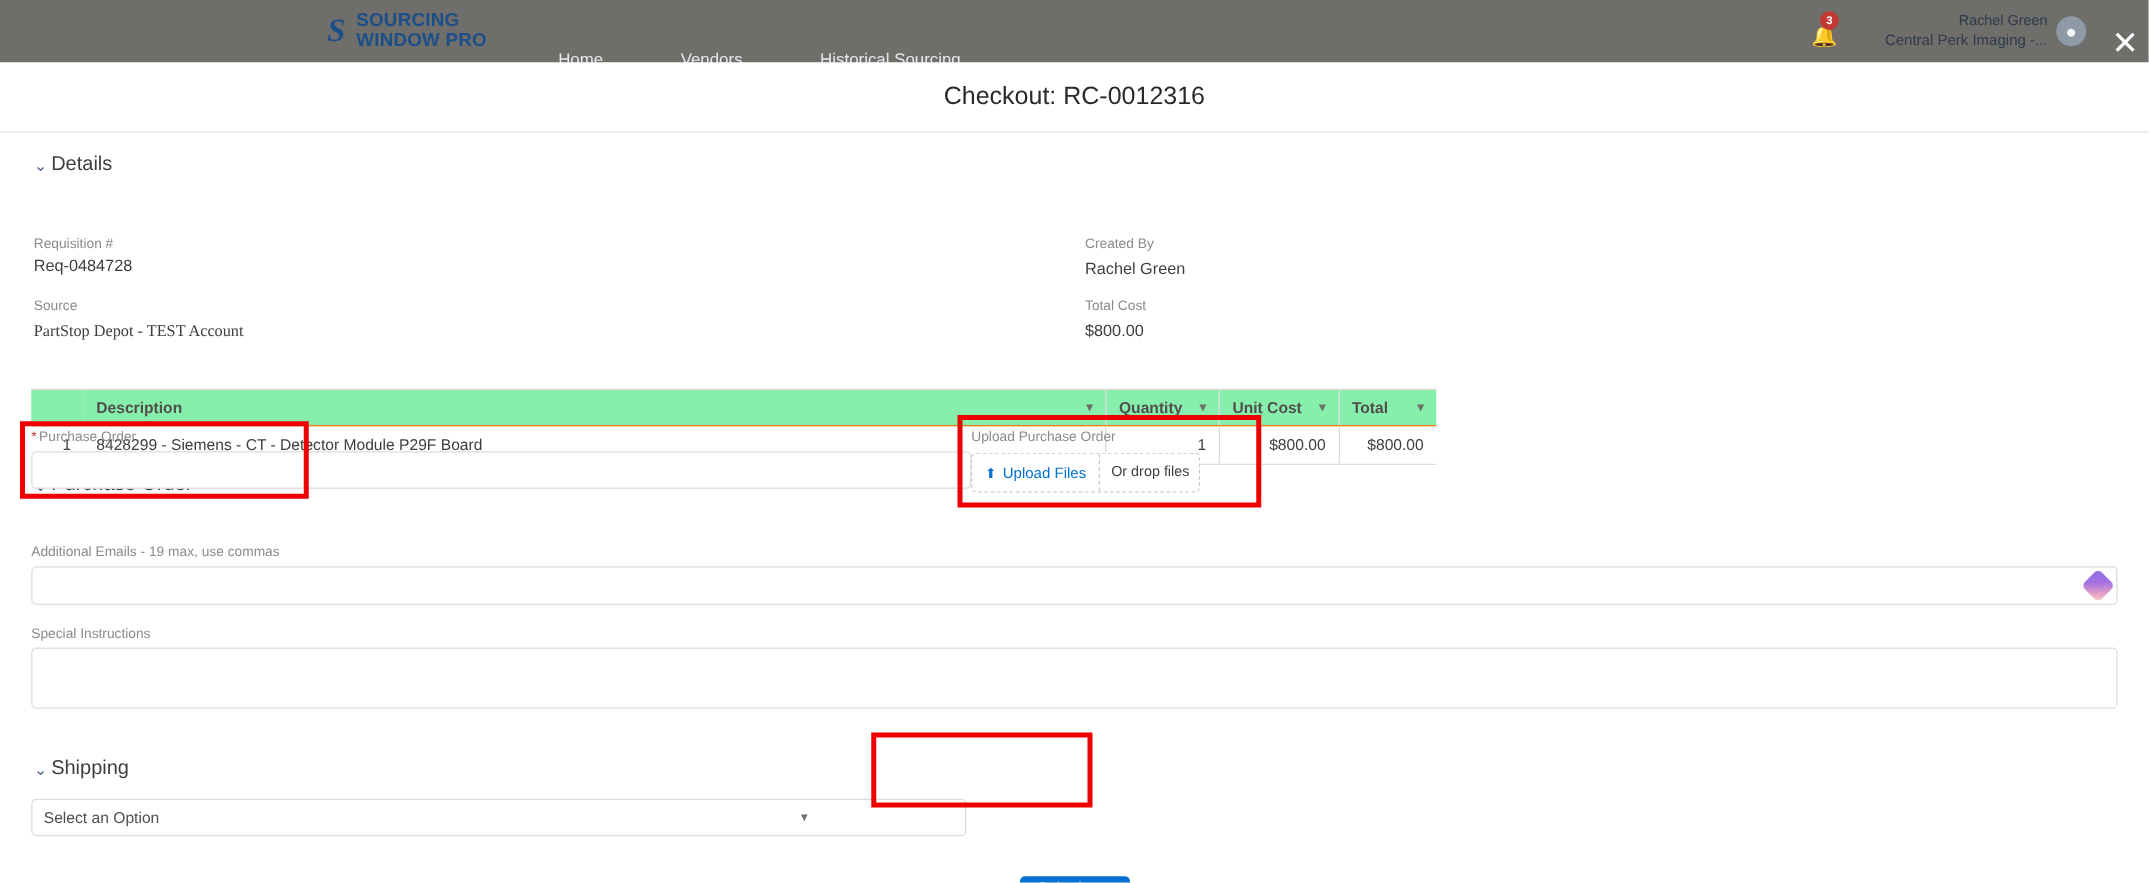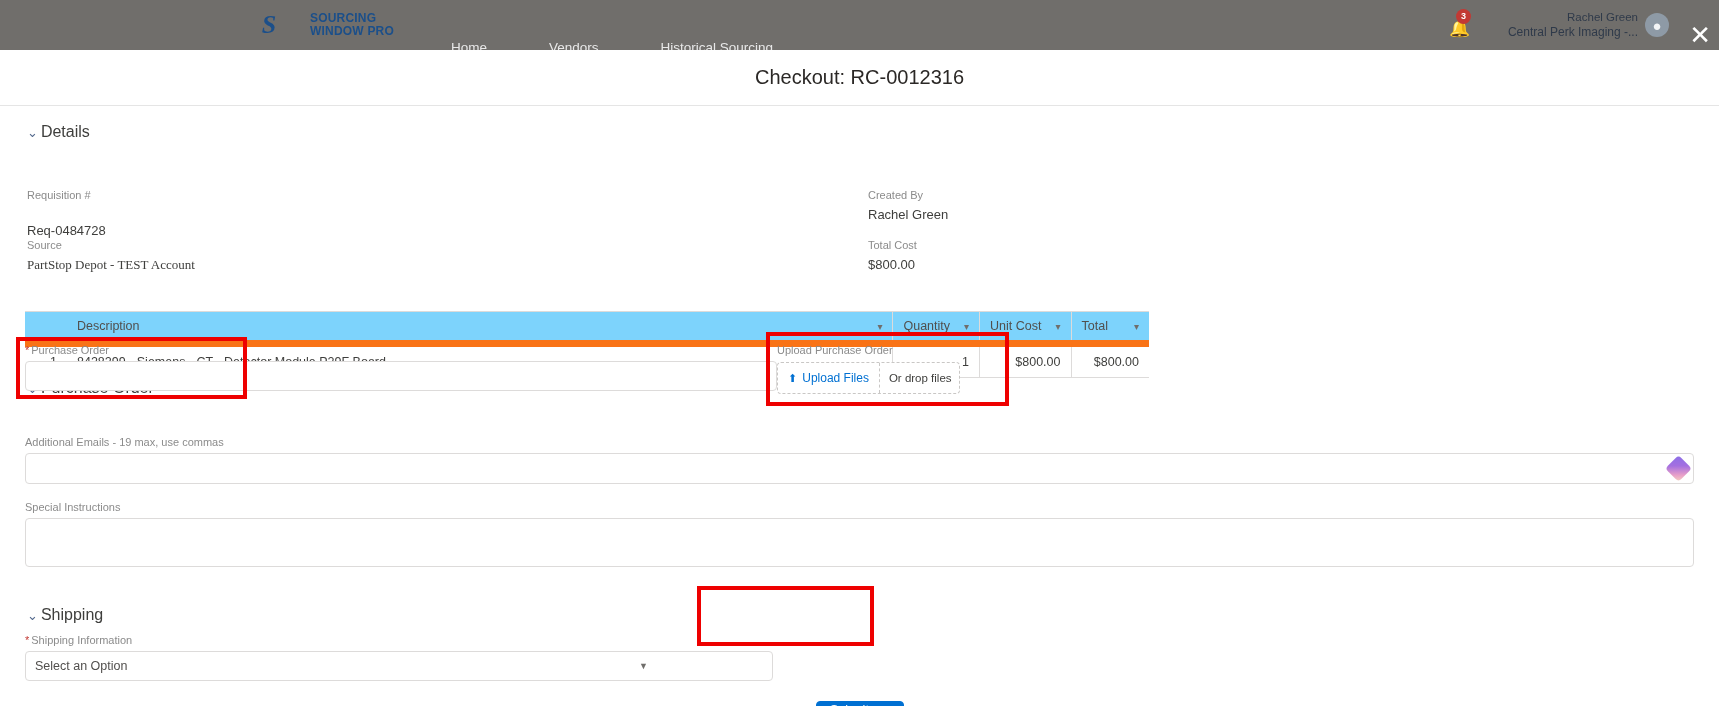--- a/index.html
+++ b/index.html
@@ -18,21 +18,21 @@
     background: #706e6b;
     display: flex; align-items: center;
   }
   .brand { display: flex; align-items: center; margin-left: 257px; }
   .brand-mark {
     width: 24px; height: 26px; margin-right: 4px;
     display: flex; align-items: center; justify-content: center;
     color: #1b4f8a; font-size: 26px; font-weight: bold; font-style: italic;
     font-family: "Liberation Serif", serif; line-height: 1;
   }
-  .brand-text { line-height: 1.05; color: #1b4f8a; font-weight: bold; font-size: 12px; letter-spacing: .2px; margin-left: 25px; }
+  .brand-text { line-height: 1.05; color: #1b4f8a; font-weight: bold; font-size: 15px; letter-spacing: .2px; }
   .brand-text .l2 { display: block; }
   .navlinks { display: flex; align-items: center; margin-left: 57px; margin-top: 45px; }
   .navlink {
     color: #e8e8e8; font-size: 13.5px; padding: 6px 0; margin-right: 62px;
     cursor: pointer; white-space: nowrap;
   }
   .navlink:last-child { margin-right: 0; }
   .nav-right { position: absolute; right: 50px; top: 0; height: 50px; display: flex; align-items: center; }
   .bell-wrap { position: relative; width: 26px; height: 26px; margin-right: 36px; }
   .bell { font-size: 17px; color: #2b2b2b; position: absolute; left: 3px; top: 6px; }
@@ -78,23 +78,23 @@
   .details-grid { position: relative; margin-top: 20px; }
   .col-left { position: absolute; left: 27px; }
   .col-right { position: absolute; left: 868px; }
 
   
   .dtable {
     position: absolute; left: 25px; top: 150px; width: 1124px;
     border-collapse: collapse; font-size: 12.5px;
   }
   .dtable th {
-    font-weight: 400; color: #514f4d; text-align: left;
-    padding: 7px 10px; border-bottom: 7px solid #f97316; border-top: 1px solid #dddbda;
-    background: #7dd3fc; font-size: 12.5px; white-space: nowrap;
+    font-weight: 700; color: #514f4d; text-align: left;
+    padding: 7px 10px; border-bottom: 1px solid #f97316; border-top: 1px solid #dddbda;
+    background: #86efac; font-size: 12.5px; white-space: nowrap;
   }
   .dtable th.num, .dtable td.num { text-align: right; }
   .dtable td {
     padding: 8px 10px; color: #3e3e3c; border-bottom: 1px solid #dddbda;
   }
   .th-inner { display: flex; align-items: center; justify-content: space-between; }
   .th-chev { color: #706e6b; font-size: 10px; margin-left: 14px; }
   .col-sep { border-left: 1px solid #dddbda; }
   .rowidx { width: 42px; color: #514f4d; text-align: right; padding-right: 8px; }
 
@@ -191,21 +191,21 @@
   <div class="content">
 
     <div class="section-header" style="margin-top:17px;">
       <span class="chev">⌄</span>
       <span>Details</span>
     </div>
 
     <div class="details-grid" style="height:118px;">
       <div class="col-left" style="top:28px;">
         <div class="fieldlabel">Requisition #</div>
-        <div class="fieldvalue" style="margin-top:22px;">Req-0484728</div>
+        <div class="fieldvalue" style="margin-top:4px;">Req-0484728</div>
       </div>
       <div class="col-right" style="top:28px;">
         <div class="fieldlabel">Created By</div>
         <div class="fieldvalue" style="margin-top:6px;">Rachel Green</div>
       </div>
       <div class="col-left" style="top:78px;">
         <div class="fieldlabel">Source</div>
         <div class="fieldvalue" style="margin-top:6px;font-family:Liberation Serif, serif;">PartStop Depot - TEST Account</div>
       </div>
       <div class="col-right" style="top:78px;">
@@ -290,23 +290,20 @@
       <div class="fieldlabel">Special Instructions</div>
       <textarea class="ta" style="margin-top: 5px; height: 49px;"></textarea>
     </div>
 
     <div class="section-header" style="position:absolute;left:0;top:500px;">
       <span class="chev">⌄</span>
       <span>Shipping</span>
     </div>
 
     <div style="position:absolute;left:25px;top:528px;">
-      <div class="fieldlabel">
-        <span class="req-star">*</span><span>Shipping Information</span>
-      </div>
       <div class="select-wrap" style="margin-top:5px;">
         <div class="select-box">Select an Option</div>
         <span class="select-caret">▼</span>
       </div>
     </div>
 
     <div style="position:absolute;left:0;top:595px;width:1719px;display:flex;justify-content:center;">
       <button class="submit-btn">Submit my PO</button>
     </div>
 

